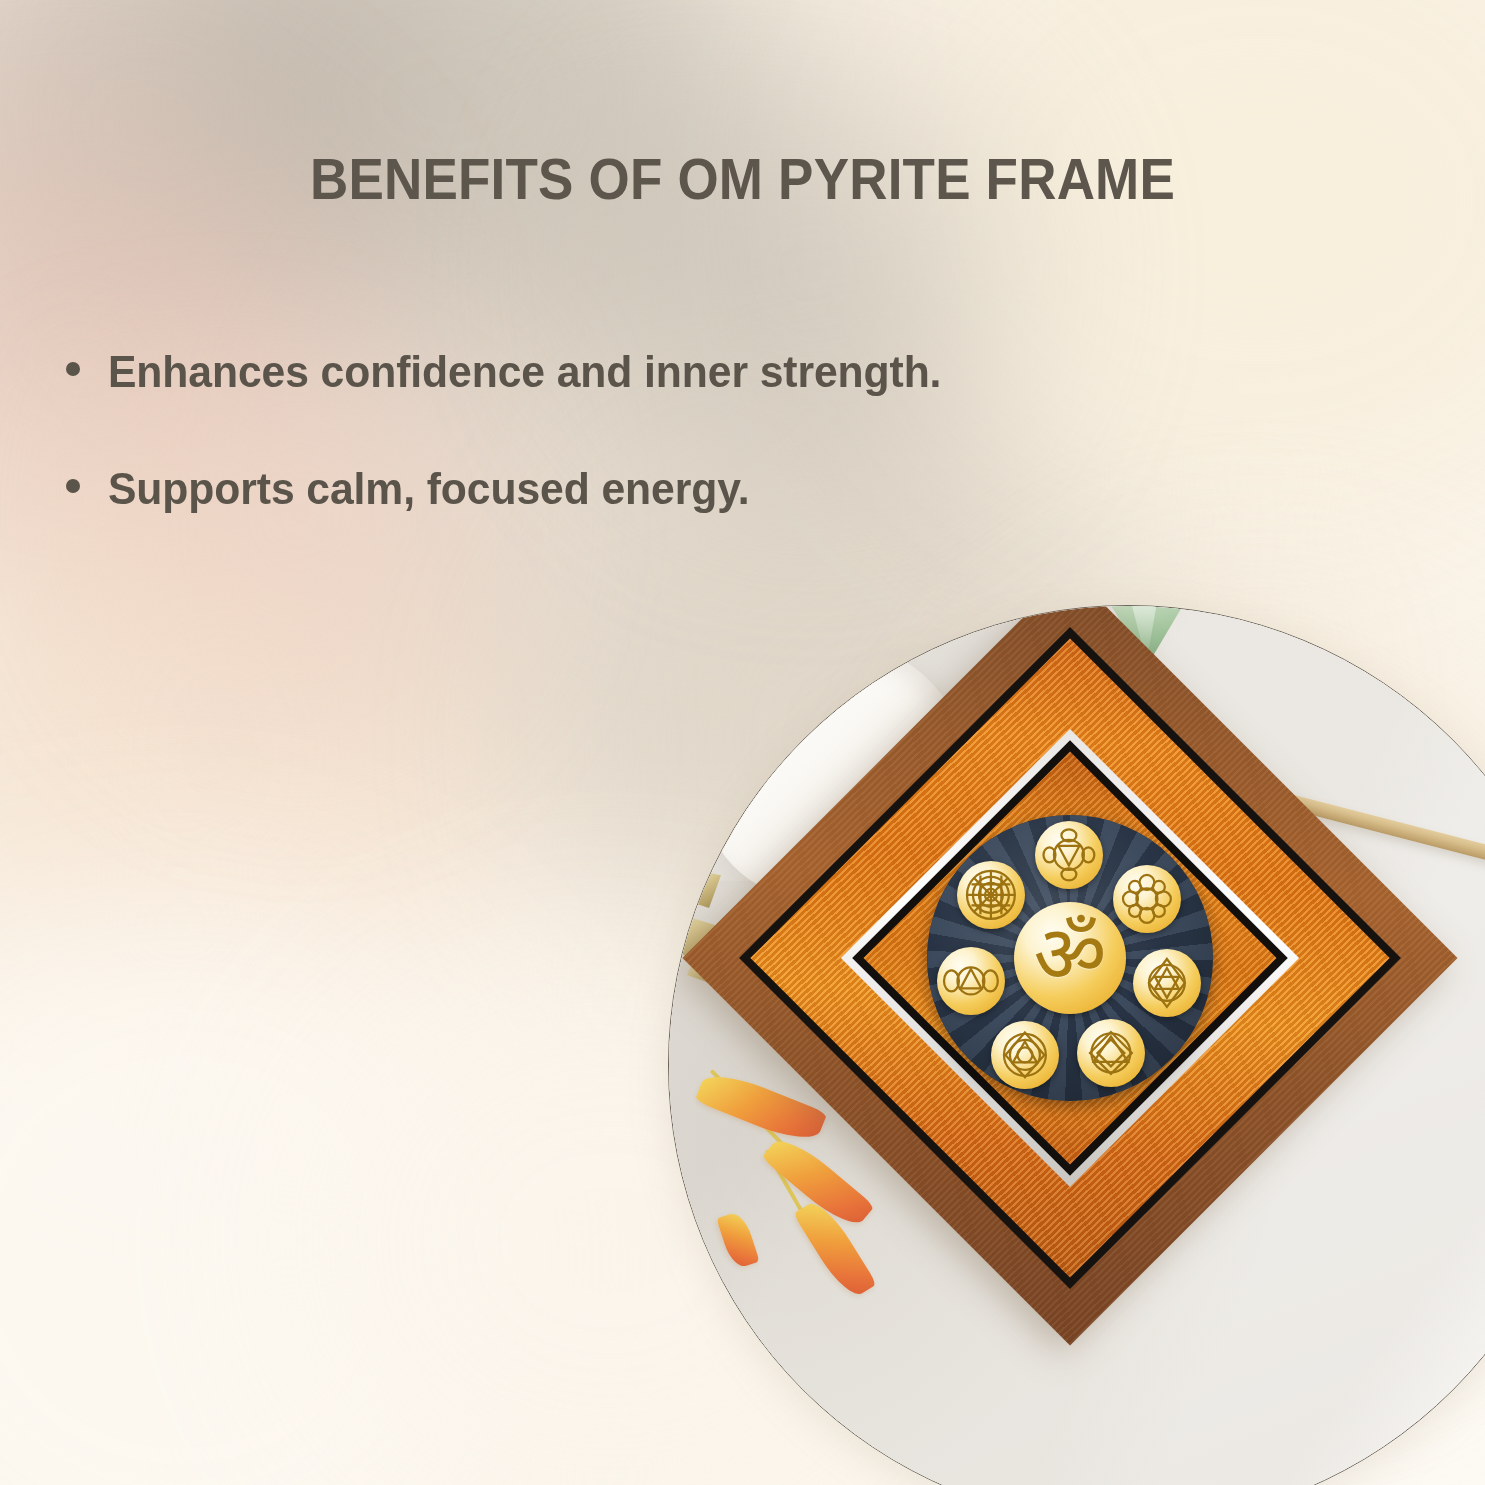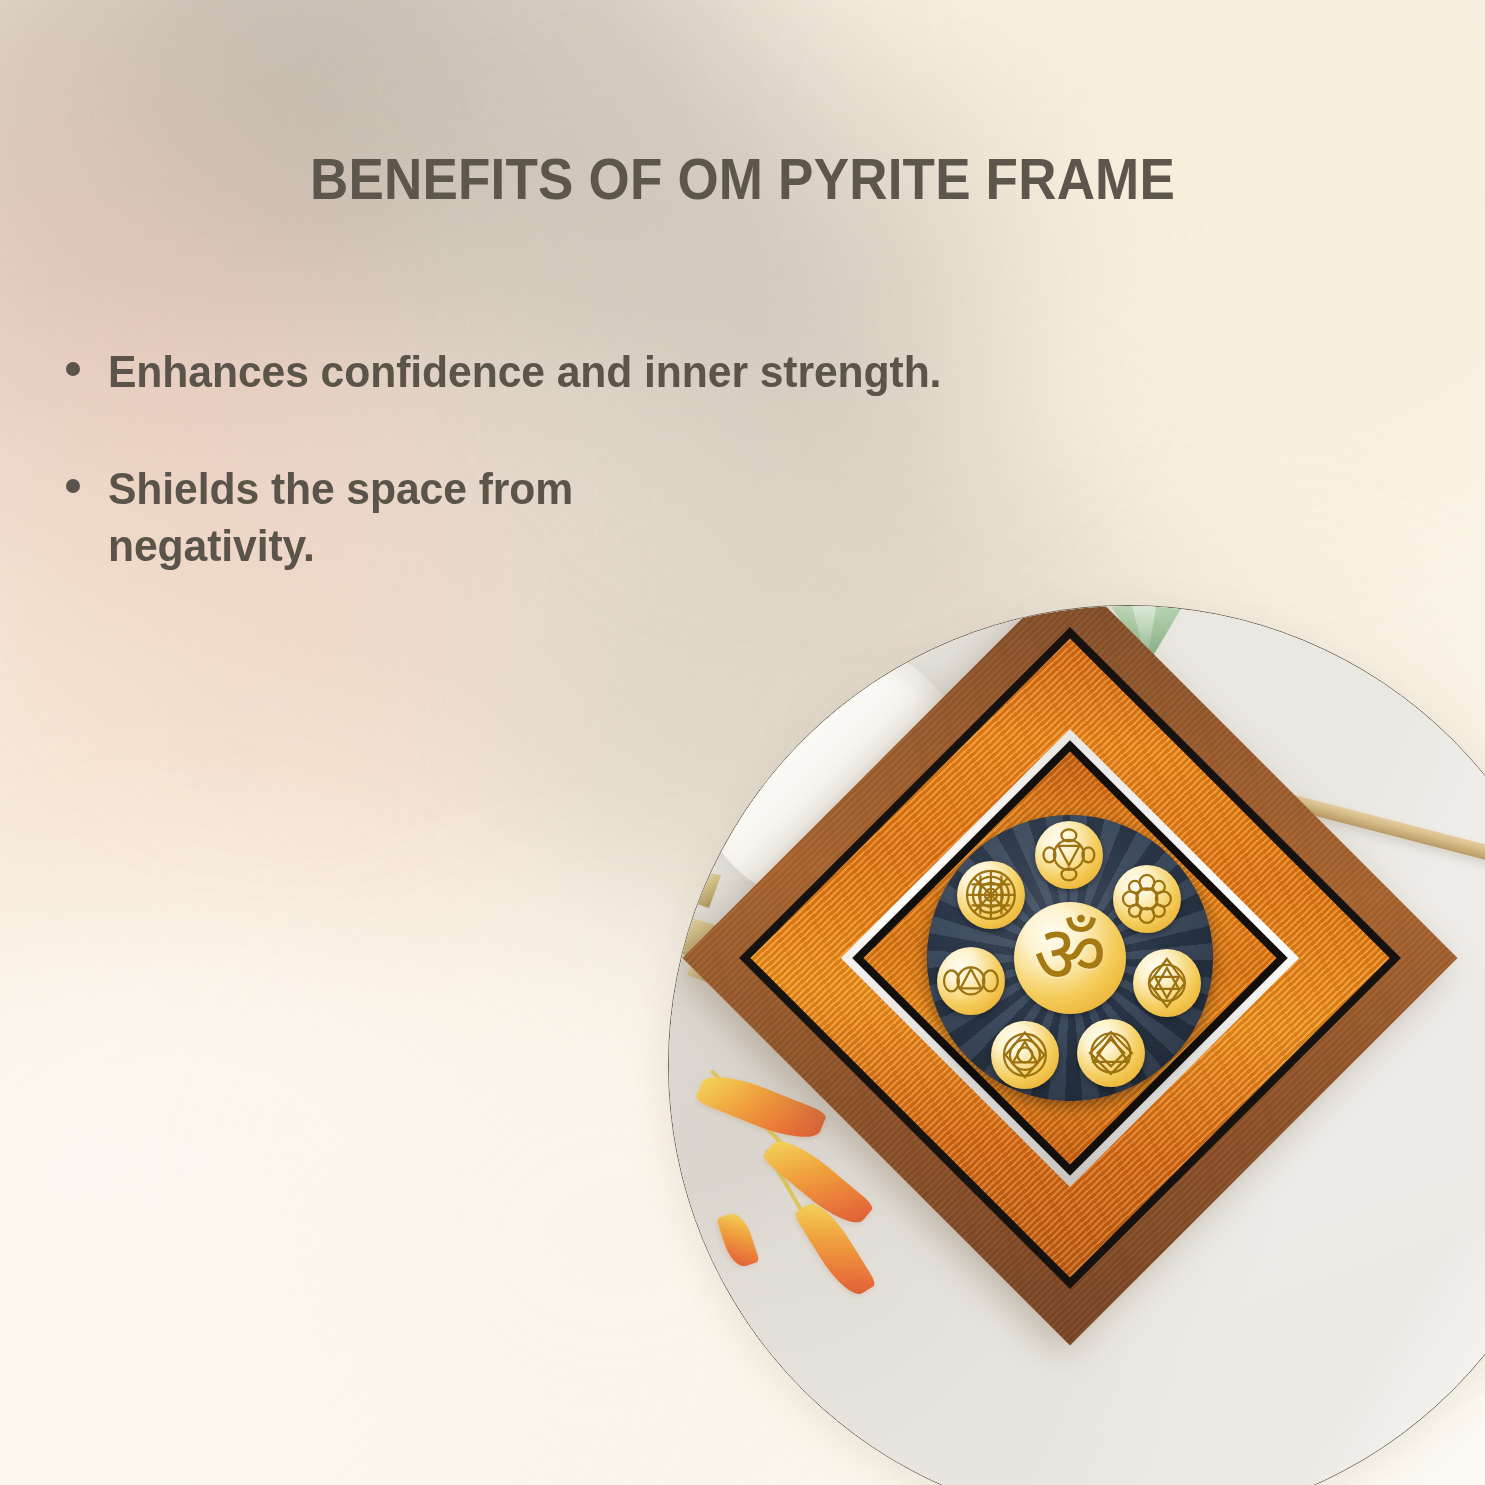--- a/index.html
+++ b/index.html
@@ -290,22 +290,21 @@
 
 <h1 id="title">BENEFITS OF OM PYRITE FRAME</h1>
 
 <ul id="benefits">
   <li class="bullet-row">
     <span class="bullet-dot"></span>
     <span class="bullet-text">Enhances confidence and inner strength.</span>
   </li>
   <li class="bullet-row">
     <span class="bullet-dot"></span>
-    <span class="bullet-text w-narrow">Shields the space from
-negativity.</span>
+    <span class="bullet-text">Supports calm, focused energy.</span>
   </li>
 </ul>
 
 <div id="photo-shadow"></div>
 <div id="product-photo">
   <div id="photo-inner">
 
     <div id="marble"></div>
     <div id="marble-shadow"></div>
 

